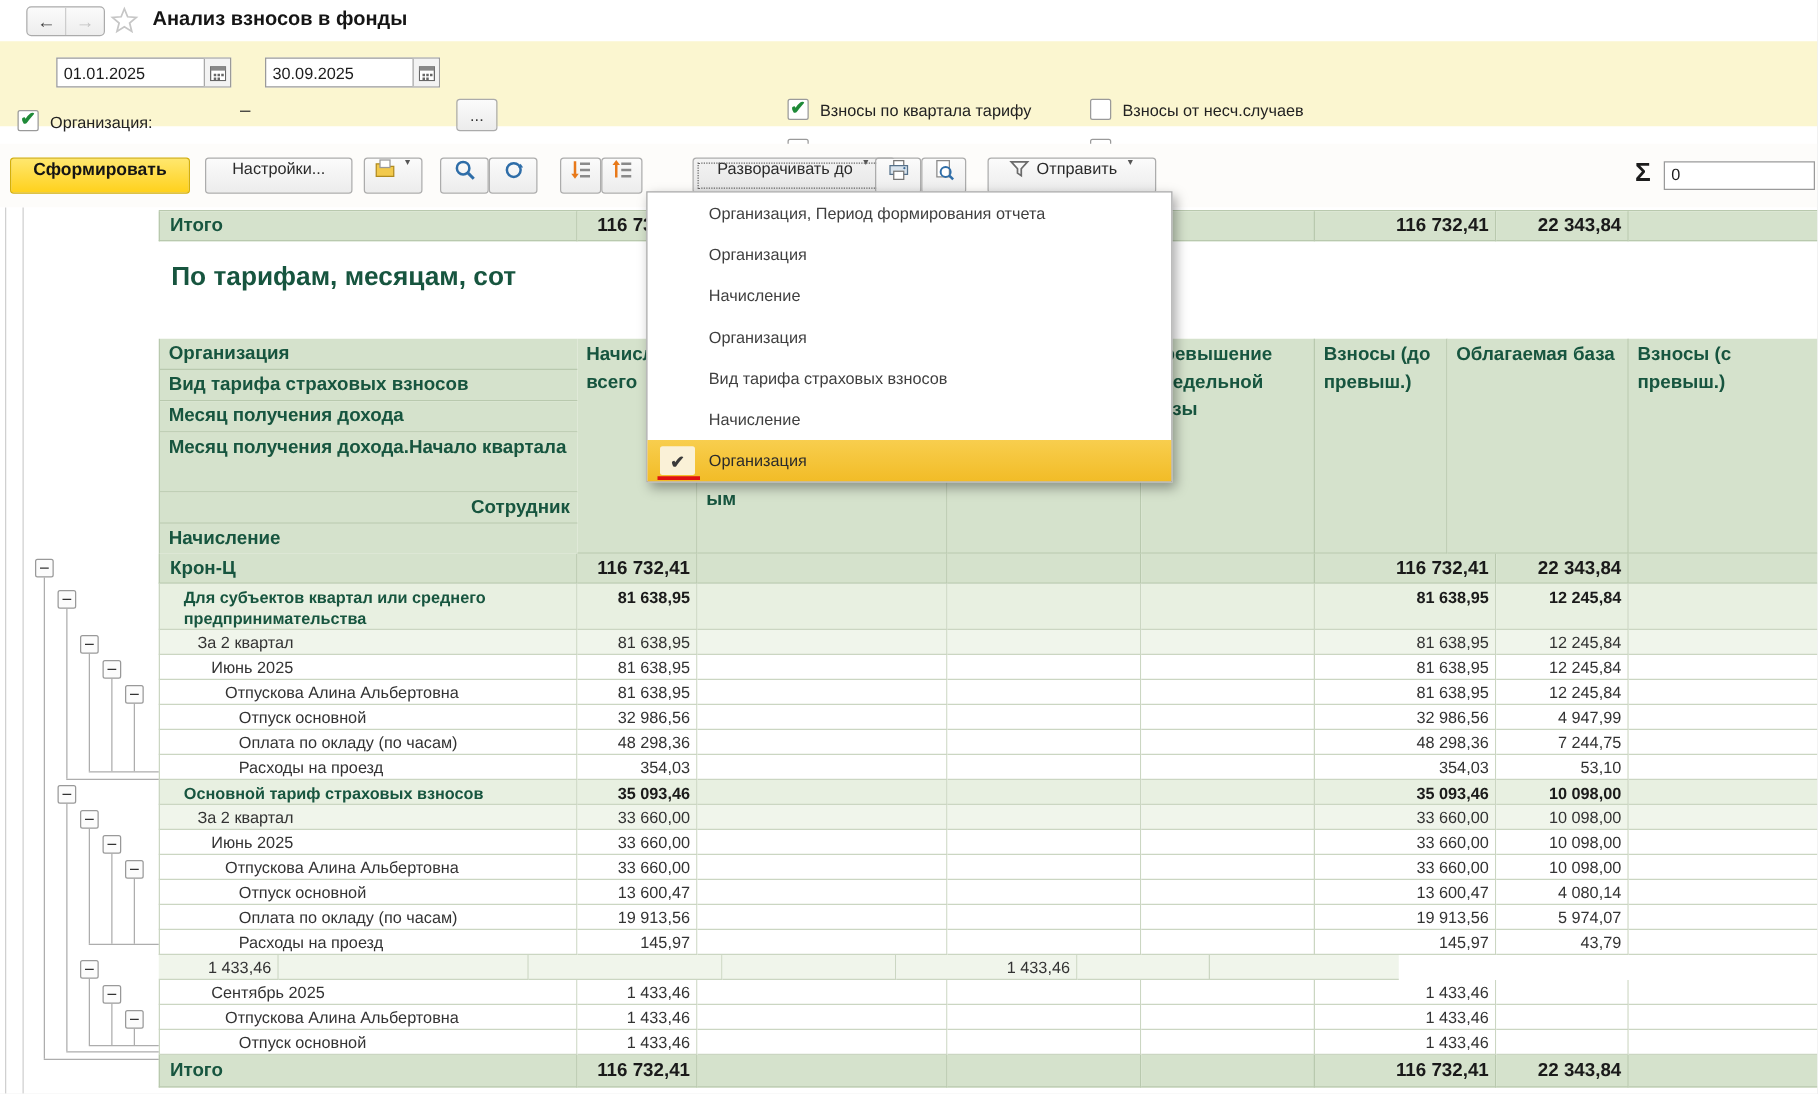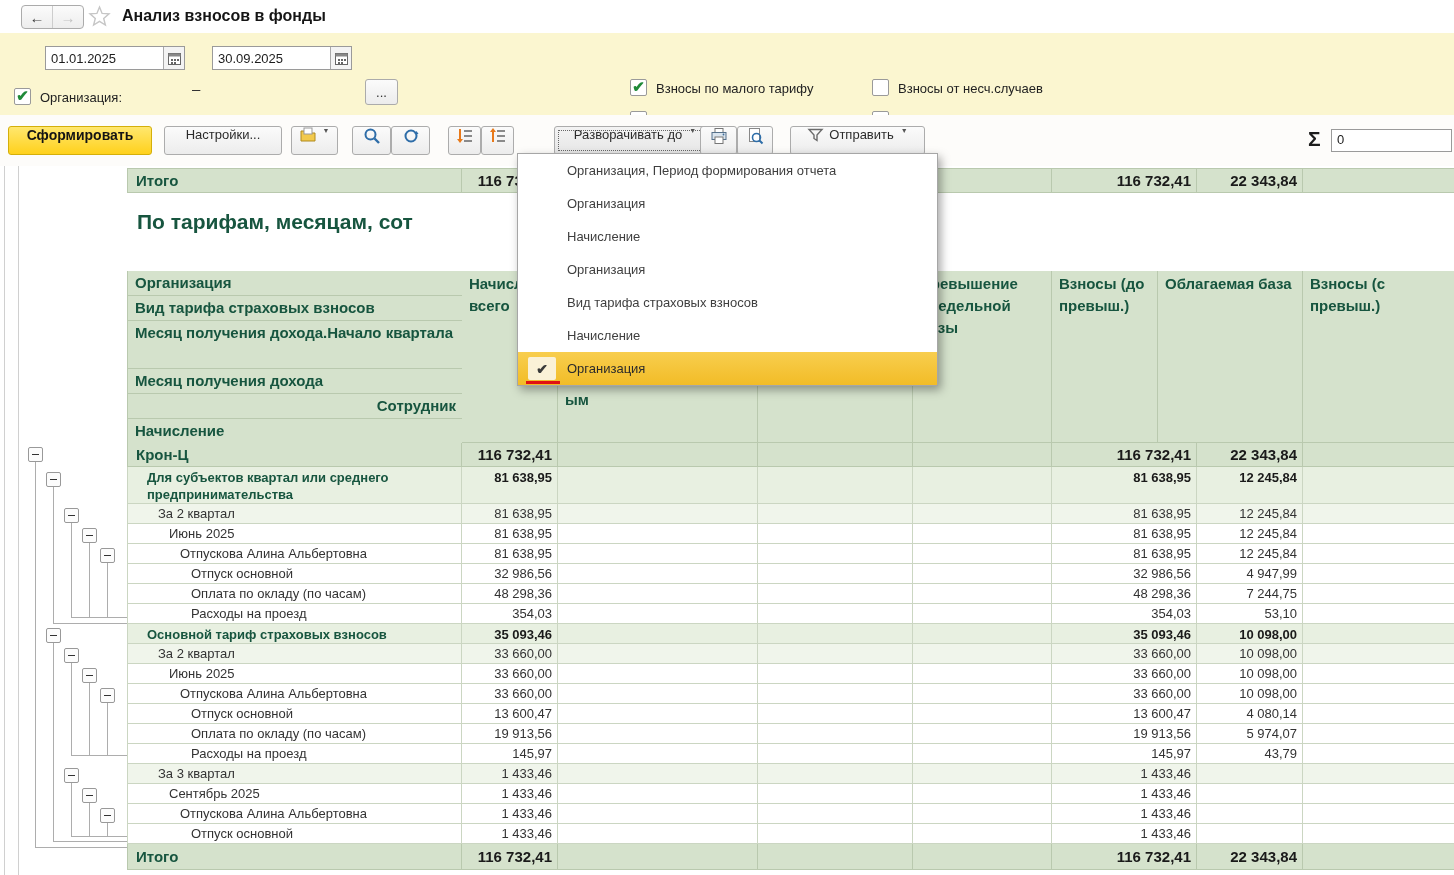--- a/index.html
+++ b/index.html
@@ -8,21 +8,21 @@
   
   .topbar{position:absolute;left:0;top:0;width:100%;height:33px;background:#fff;}
   .navgroup{position:absolute;left:21px;top:5px;display:flex;border:1px solid #ababab;border-radius:4px;
             overflow:hidden;background:linear-gradient(#fbfbfb,#ededed);}
   .navbtn{width:30px;height:22px;display:flex;align-items:center;justify-content:center;
           font-size:15px;color:#3f3f3f;cursor:default;}
   .navbtn.fwd{border-left:1px solid #cdcdcd;color:#c2c2c2;}
   .star{position:absolute;left:88px;top:5px;}
   .page-title{position:absolute;left:122px;top:7px;font-size:16px;font-weight:bold;color:#151515;}
   
-  .filter-panel{position:absolute;left:0;top:33px;width:100%;height:82px;background:#fbf6d0;}
+  .filter-panel{position:absolute;left:0;top:33px;width:100%;height:68px;background:#fbf6d0;}
   .field{position:absolute;display:flex;border:1px solid #9a9a9a;background:#fff;height:24px;box-sizing:border-box;}
   .field input{border:none;outline:none;font-family:inherit;font-size:13px;color:#1c1c1c;padding:0 0 0 5px;width:100%;background:transparent;}
   .calbtn{width:24px;border-left:1px solid #a9a9a9;background:#f3f3f3;display:flex;align-items:center;justify-content:center;}
   .dash{position:absolute;left:192px;top:47px;font-size:15px;color:#333;}
   .morebtn{position:absolute;left:365px;top:46px;width:33px;height:26px;border:1px solid #ababab;border-radius:3px;
            background:linear-gradient(#fbfbfb,#ececec);display:flex;align-items:center;justify-content:center;
            font-size:13px;color:#333;box-sizing:border-box;}
   .checkbox{position:absolute;width:17px;height:17px;border:1px solid #9a9a9a;border-radius:2px;background:#fff;
             display:flex;align-items:center;justify-content:center;box-sizing:border-box;}
   .checkbox .glyph{display:none;color:#1f8a38;font-size:15px;font-weight:bold;line-height:1;margin-top:-3px;}
@@ -164,21 +164,21 @@
       </div>
     <div class="cblabel" style="left:40px;top:57px;">Организация:</div>
     <div class="combo">
       <input readonly="" value="Крон-Ц" style="">
       <div class="drop">▼</div>
     </div>
 
     <div class="checkbox on" style="left:630px;top:46px;">
         <span class="glyph">✔</span>
       </div>
-    <div class="cblabel" style="left:656px;top:48px;">Взносы по малого тарифу</div>
+    <div class="cblabel" style="left:656px;top:48px;">Взносы по квартала тарифу</div>
     <div class="checkbox" style="left:630px;top:78px;"></div>
     <div class="cblabel" style="left:656px;top:80px;">Взносы по доп.тарифам</div>
     <div class="checkbox" style="left:872px;top:46px;"></div>
     <div class="cblabel" style="left:898px;top:48px;">Взносы от несч.случаев</div>
     <div class="checkbox" style="left:872px;top:78px;"></div>
     <div class="cblabel" style="left:898px;top:80px;">Показывать версию отчета</div>
   </div>
 
   <div class="toolbar">
     <div class="tbtn btn-generate">
@@ -270,22 +270,22 @@
       <div class="c num w-c">22 343,84</div>
       <div class="c num w-d"></div>
     </div>
 
     <div class="sectitle">По тарифам, месяцам, сот</div>
 
     <div class="thead">
       <div class="hlabels">
         <div class="hl" style="height:25px;">Организация</div>
         <div class="hl" style="height:25px;">Вид тарифа страховых взносов</div>
+        <div class="hl" style="height:25px;">Месяц получения дохода</div>
         <div class="hl" style="height:48px;">Месяц получения дохода.Начало квартала</div>
-        <div class="hl" style="height:25px;">Месяц получения дохода</div>
         <div class="hl" style="height:25px;text-align:right;">Сотрудник</div>
         <div class="hl" style="height:24px;border-bottom:none;">Начисление</div>
       </div>
       <div class="hc w-a">Начислено всего</div>
       <div class="hc w-h1">
           <span class="frag">ым</span>
         </div>
       <div class="hc w-h2"></div>
       <div class="hc w-x">Превышение предельной базы</div>
       <div class="hc w-c">Взносы (до превыш.)</div>
@@ -438,21 +438,20 @@
           <div class="c lbl" style="padding-left: 63px;">Расходы на проезд</div>
           <div class="c num w-a">145,97</div>
           <div class="c w-h1"></div>
           <div class="c w-h2"></div>
           <div class="c w-x"></div>
           <div class="c num w-b">145,97</div>
           <div class="c num w-c">43,79</div>
           <div class="c num w-d"></div>
         </div>
         <div class="trow quarter">
-          <div class="c lbl" style="padding-left: 30px;">За 3 квартал</div>
           <div class="c num w-a">1 433,46</div>
           <div class="c w-h1"></div>
           <div class="c w-h2"></div>
           <div class="c w-x"></div>
           <div class="c num w-b">1 433,46</div>
           <div class="c num w-c"></div>
           <div class="c num w-d"></div>
         </div>
         <div class="trow plain">
           <div class="c lbl" style="padding-left: 41px;">Сентябрь 2025</div>

